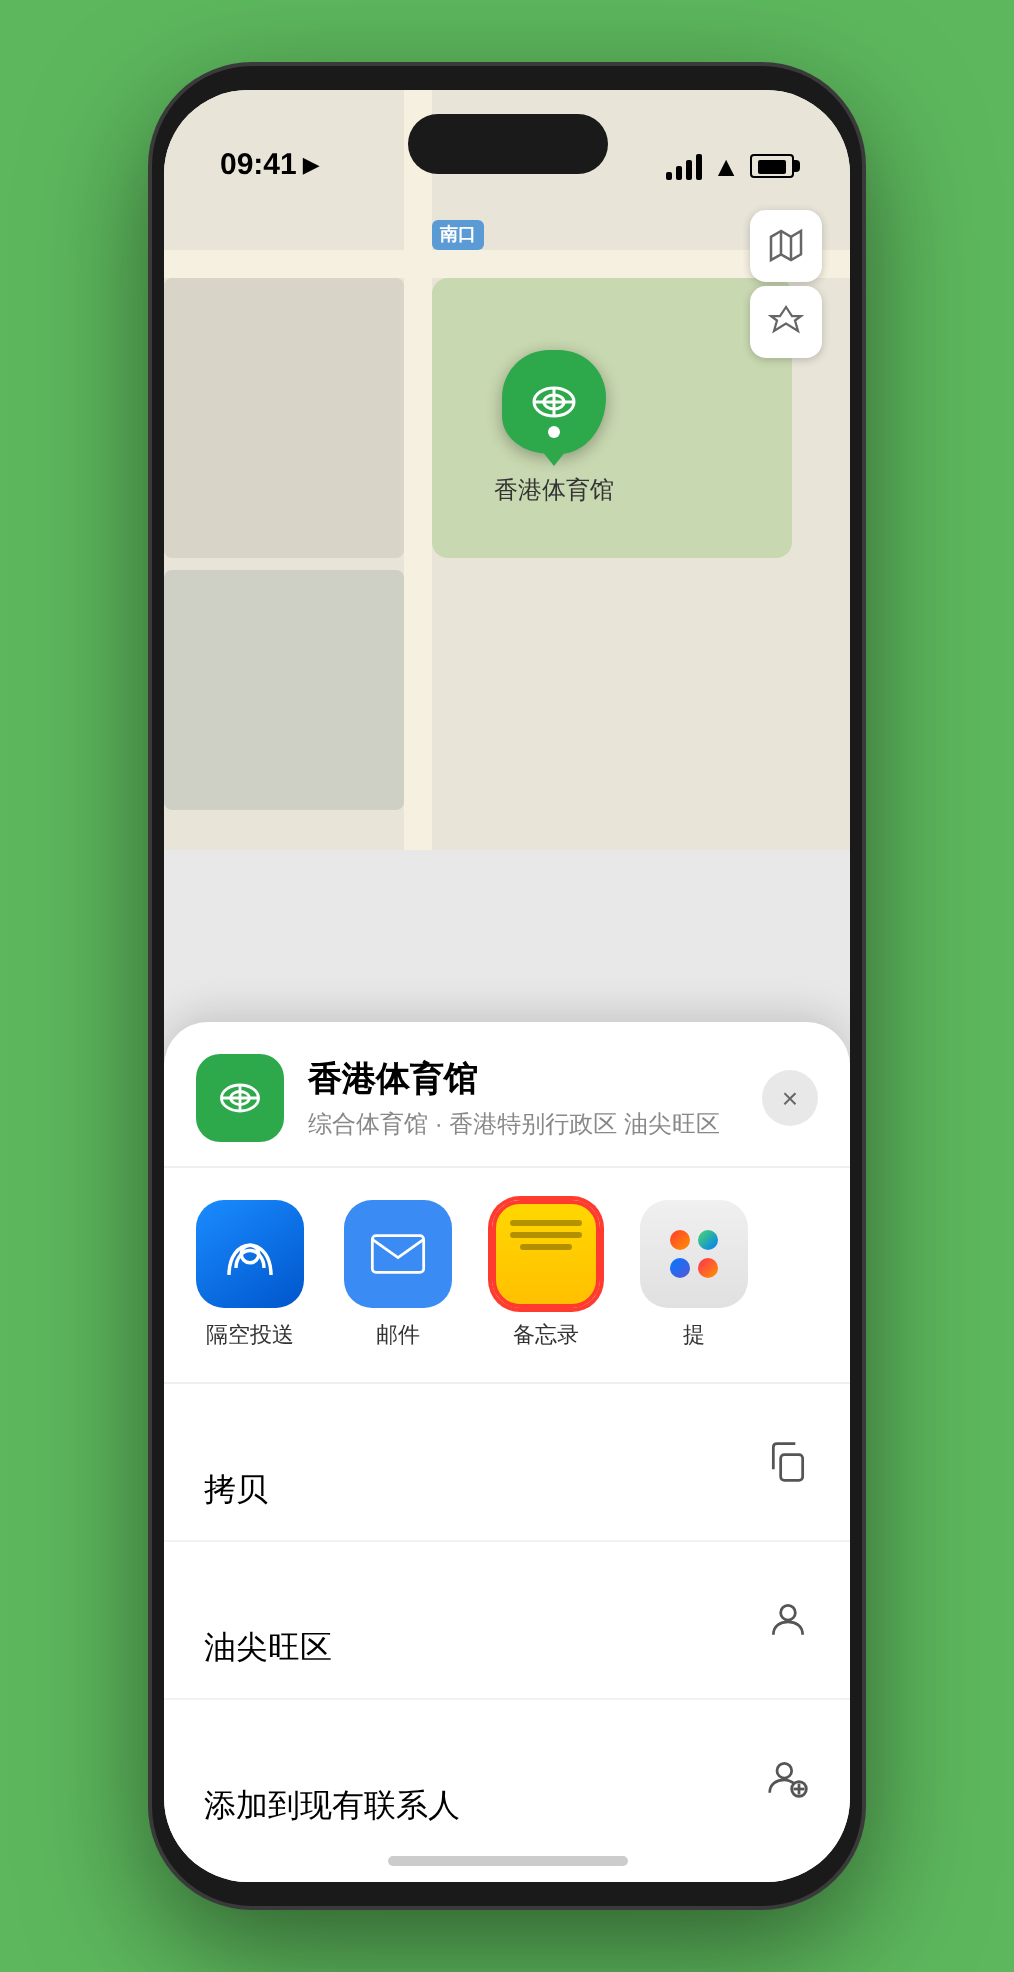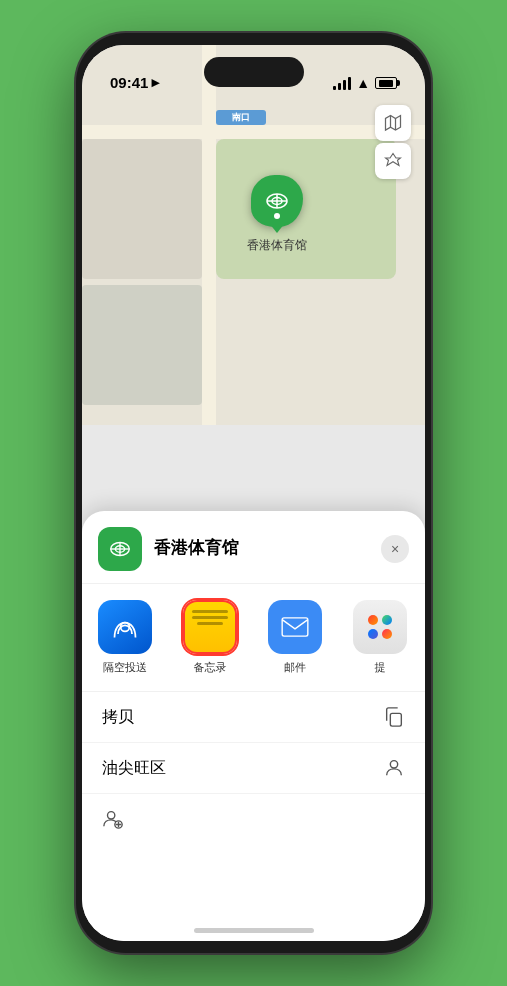--- a/index.html
+++ b/index.html
@@ -135,21 +135,21 @@
       color: #555;
       display: flex;
       align-items: center;
       gap: 4px;
     }
 
     .map-road-badge {
       background: #5b9bd5;
       color: white;
       font-size: 9px;
-      padding: 1px 16px;
+      padding: 1px 4px;
       border-radius: 3px;
       font-weight: 600;
     }
 
     
     .map-controls {
       position: absolute;
       top: 60px;
       right: 14px;
       display: flex;
@@ -283,21 +283,21 @@
       justify-content: center;
       font-size: 14px;
       color: #666;
       cursor: pointer;
     }
 
     
     .share-row {
       display: flex;
       padding: 16px 12px;
-      gap: 23px;
+      gap: 12px;
       overflow-x: auto;
       border-bottom: 1px solid #f0f0f0;
     }
 
     .share-item {
       display: flex;
       flex-direction: column;
       align-items: center;
       gap: 6px;
       min-width: 62px;
@@ -348,20 +348,21 @@
       cursor: pointer;
     }
 
     .action-item:last-child {
       border-bottom: none;
     }
 
     .action-text {
       font-size: 16px;
       color: #000;
+      margin-top: 29px;
     }
 
     
     .home-indicator {
       position: absolute;
       bottom: 8px;
       left: 50%;
       transform: translateX(-50%);
       width: 120px;
       height: 5px;
@@ -459,55 +460,56 @@
         <div class="venue-icon">
           <svg width="26" height="26" viewBox="0 0 28 28" fill="white">
             <ellipse cx="14" cy="14" rx="10" ry="7" stroke="white" stroke-width="1.5" fill="none"></ellipse>
             <ellipse cx="14" cy="14" rx="5" ry="3.5" stroke="white" stroke-width="1.5" fill="none"></ellipse>
             <line x1="14" y1="7" x2="14" y2="21" stroke="white" stroke-width="1.5"></line>
             <line x1="4" y1="14" x2="24" y2="14" stroke="white" stroke-width="1.5"></line>
           </svg>
         </div>
         <div class="venue-info">
           <div class="venue-name">香港体育馆</div>
+          <div class="venue-subtitle">综合体育馆 · 香港特别行政区 油尖旺区</div>
         </div>
         <div class="close-btn">×</div>
       </div>
 
       <div class="share-row">
 
         <div class="share-item">
           <div class="share-icon airdrop">
             <svg width="28" height="28" viewBox="0 0 32 32" fill="white">
               <circle cx="16" cy="16" r="5" stroke="white" stroke-width="2" fill="none"></circle>
               <path d="M8 24 C8 18, 12 14, 16 14 C20 14, 24 18, 24 24" stroke="white" stroke-width="2" fill="none"></path>
               <path d="M4 28 C4 18, 9 11, 16 11 C23 11, 28 18, 28 28" stroke="white" stroke-width="2" fill="none"></path>
             </svg>
           </div>
           <span class="share-label">隔空投送</span>
         </div>
 
 
         <div class="share-item">
-          <div class="share-icon notes" style="display:flex;flex-direction:column;justify-content:flex-start;padding-top:8px;gap:3px;">
-            <div style="width:36px;height:3px;background:rgba(0,0,0,0.3);border-radius:2px;"></div>
-            <div style="width:36px;height:3px;background:rgba(0,0,0,0.3);border-radius:2px;"></div>
-            <div style="width:26px;height:3px;background:rgba(0,0,0,0.3);border-radius:2px;"></div>
-          </div>
-          <span class="share-label">备忘录</span>
-        </div>
-
-        <div class="share-item">
           <div class="share-icon mail">
             <svg width="30" height="22" viewBox="0 0 32 24" fill="white">
               <rect x="2" y="2" width="28" height="20" rx="2" fill="none" stroke="white" stroke-width="1.5"></rect>
               <path d="M2 4 L16 14 L30 4" stroke="white" stroke-width="1.5" fill="none"></path>
             </svg>
           </div>
           <span class="share-label">邮件</span>
+        </div>
+
+        <div class="share-item">
+          <div class="share-icon notes" style="display:flex;flex-direction:column;justify-content:flex-start;padding-top:8px;gap:3px;">
+            <div style="width:36px;height:3px;background:rgba(0,0,0,0.3);border-radius:2px;"></div>
+            <div style="width:36px;height:3px;background:rgba(0,0,0,0.3);border-radius:2px;"></div>
+            <div style="width:26px;height:3px;background:rgba(0,0,0,0.3);border-radius:2px;"></div>
+          </div>
+          <span class="share-label">备忘录</span>
         </div>
 
         <div class="share-item">
           <div class="share-icon more">
             <div style="display:flex;flex-direction:column;gap:4px;align-items:center;">
               <div style="display:flex;gap:4px;">
                 <div style="width:10px;height:10px;background:linear-gradient(135deg,#ff3b30,#ff9500);border-radius:50%;"></div>
                 <div style="width:10px;height:10px;background:linear-gradient(135deg,#4cd964,#007aff);border-radius:50%;"></div>
               </div>
               <div style="display:flex;gap:4px;">
@@ -533,20 +535,21 @@
 
         <div class="action-item">
           <span class="action-text">油尖旺区</span>
           <svg width="22" height="22" viewBox="0 0 24 24" fill="none" stroke="#555" stroke-width="1.5">
             <circle cx="12" cy="8" r="4"></circle>
             <path d="M4 20 C4 15 8 13 12 13 C16 13 20 15 20 20"></path>
           </svg>
         </div>
 
         <div class="action-item">
+          <span class="action-text">添加到现有联系人</span>
           <svg width="22" height="22" viewBox="0 0 24 24" fill="none" stroke="#555" stroke-width="1.5">
             <circle cx="10" cy="8" r="4"></circle>
             <path d="M2 20 C2 15 6 13 10 13 C12 13 14 14 15.5 15"></path>
             <circle cx="18" cy="18" r="4"></circle>
             <line x1="18" y1="15" x2="18" y2="21"></line>
             <line x1="15" y1="18" x2="21" y2="18"></line>
           </svg>
         </div>
 
 

